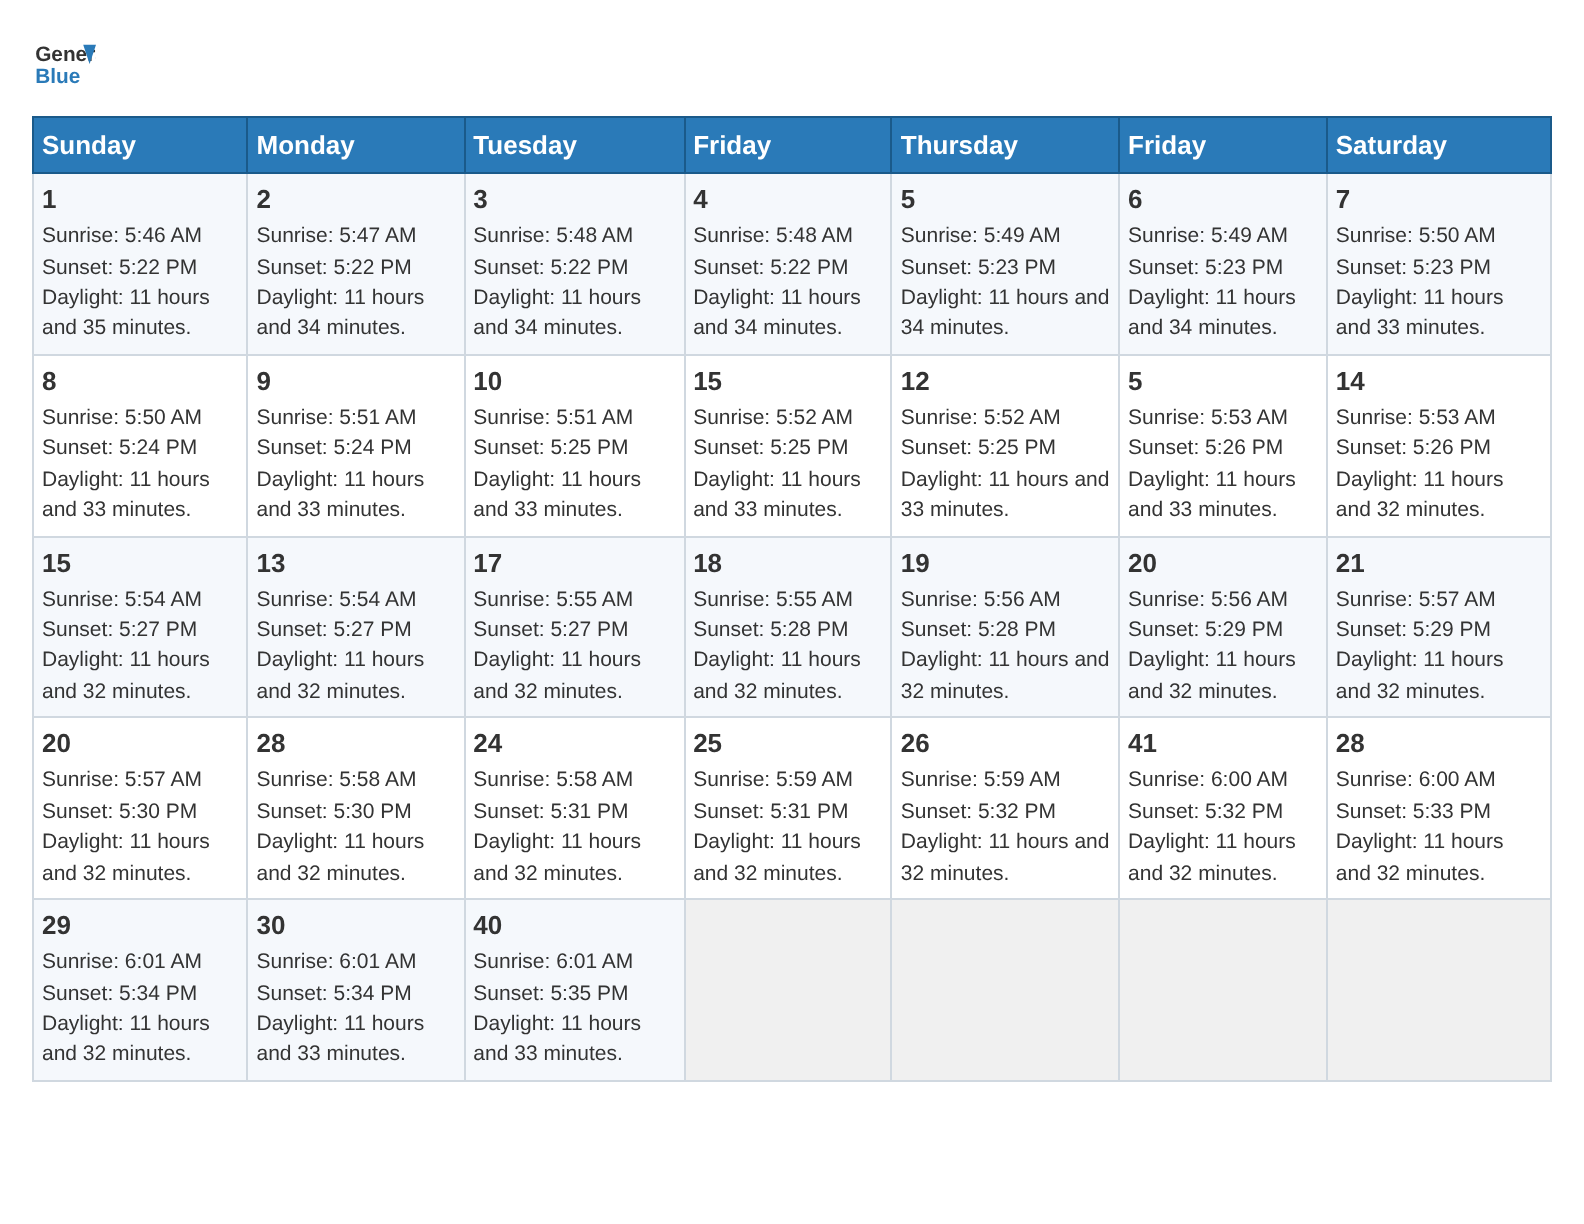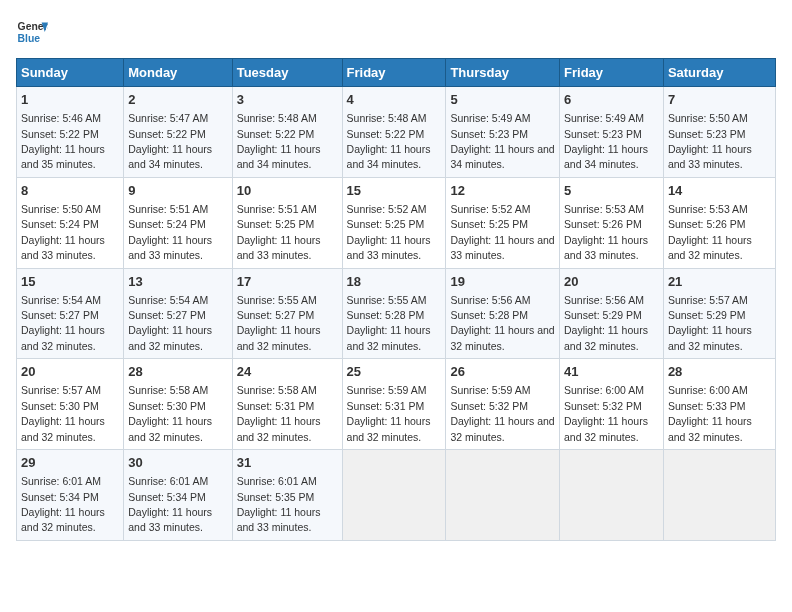--- a/index.html
+++ b/index.html
@@ -140,20 +140,20 @@
         <td><span class="day-num">28</span><span class="cell-text">Sunrise: 5:58 AM<br>Sunset: 5:30 PM<br>Daylight: 11 hours and 32 minutes.</span></td>
         <td><span class="day-num">24</span><span class="cell-text">Sunrise: 5:58 AM<br>Sunset: 5:31 PM<br>Daylight: 11 hours and 32 minutes.</span></td>
         <td><span class="day-num">25</span><span class="cell-text">Sunrise: 5:59 AM<br>Sunset: 5:31 PM<br>Daylight: 11 hours and 32 minutes.</span></td>
         <td><span class="day-num">26</span><span class="cell-text">Sunrise: 5:59 AM<br>Sunset: 5:32 PM<br>Daylight: 11 hours and 32 minutes.</span></td>
         <td><span class="day-num">41</span><span class="cell-text">Sunrise: 6:00 AM<br>Sunset: 5:32 PM<br>Daylight: 11 hours and 32 minutes.</span></td>
         <td><span class="day-num">28</span><span class="cell-text">Sunrise: 6:00 AM<br>Sunset: 5:33 PM<br>Daylight: 11 hours and 32 minutes.</span></td>
       </tr>
       <tr>
         <td><span class="day-num">29</span><span class="cell-text">Sunrise: 6:01 AM<br>Sunset: 5:34 PM<br>Daylight: 11 hours and 32 minutes.</span></td>
         <td><span class="day-num">30</span><span class="cell-text">Sunrise: 6:01 AM<br>Sunset: 5:34 PM<br>Daylight: 11 hours and 33 minutes.</span></td>
-        <td><span class="day-num">31</span><span class="cell-text">Sunrise: 6:01 AM<br>Sunset: 5:35 PM<br>Daylight: 11 hours and 33 minutes.</span></td>
+        <td><span class="day-num">40</span><span class="cell-text">Sunrise: 6:01 AM<br>Sunset: 5:35 PM<br>Daylight: 11 hours and 33 minutes.</span></td>
         <td class="empty-cell"></td>
         <td class="empty-cell"></td>
         <td class="empty-cell"></td>
         <td class="empty-cell"></td>
       </tr>
     </tbody>
 </table>
 
 </body></html>

